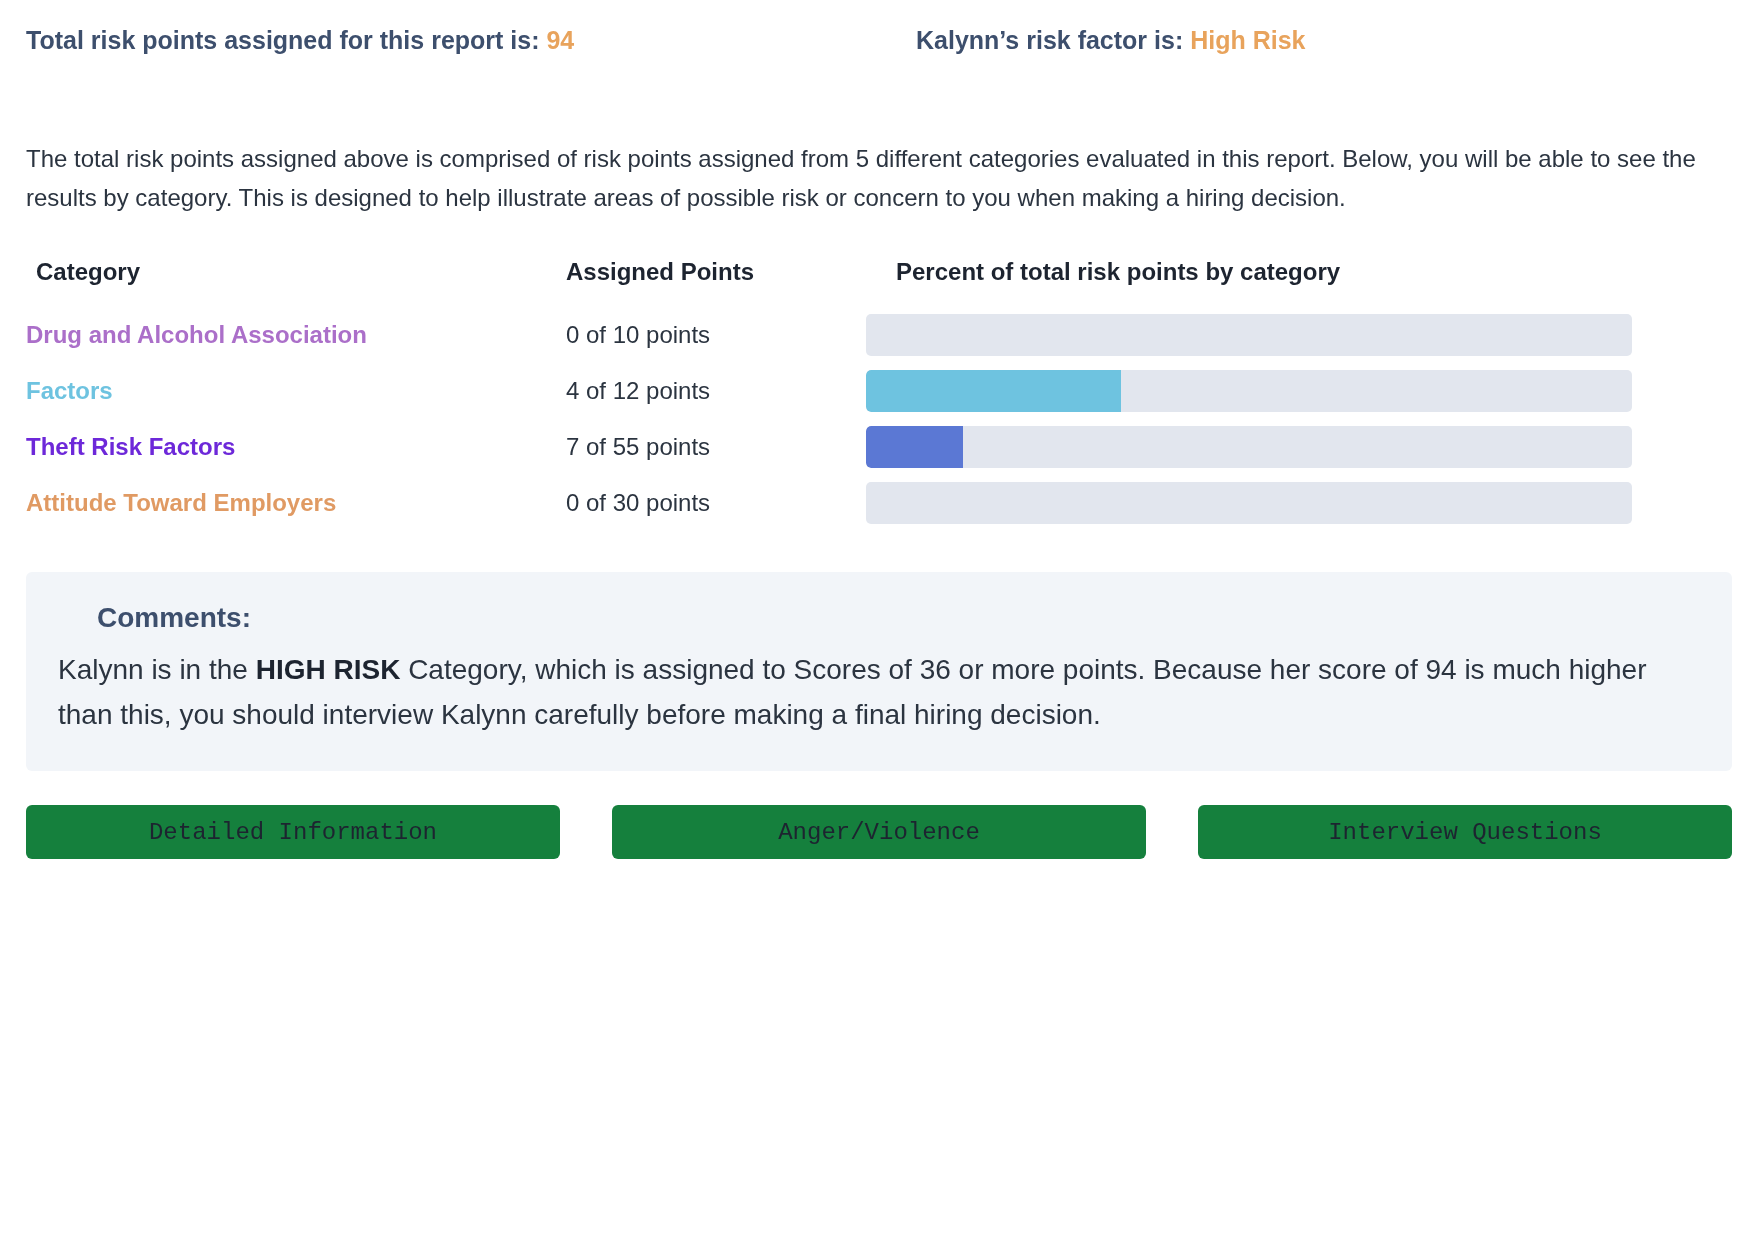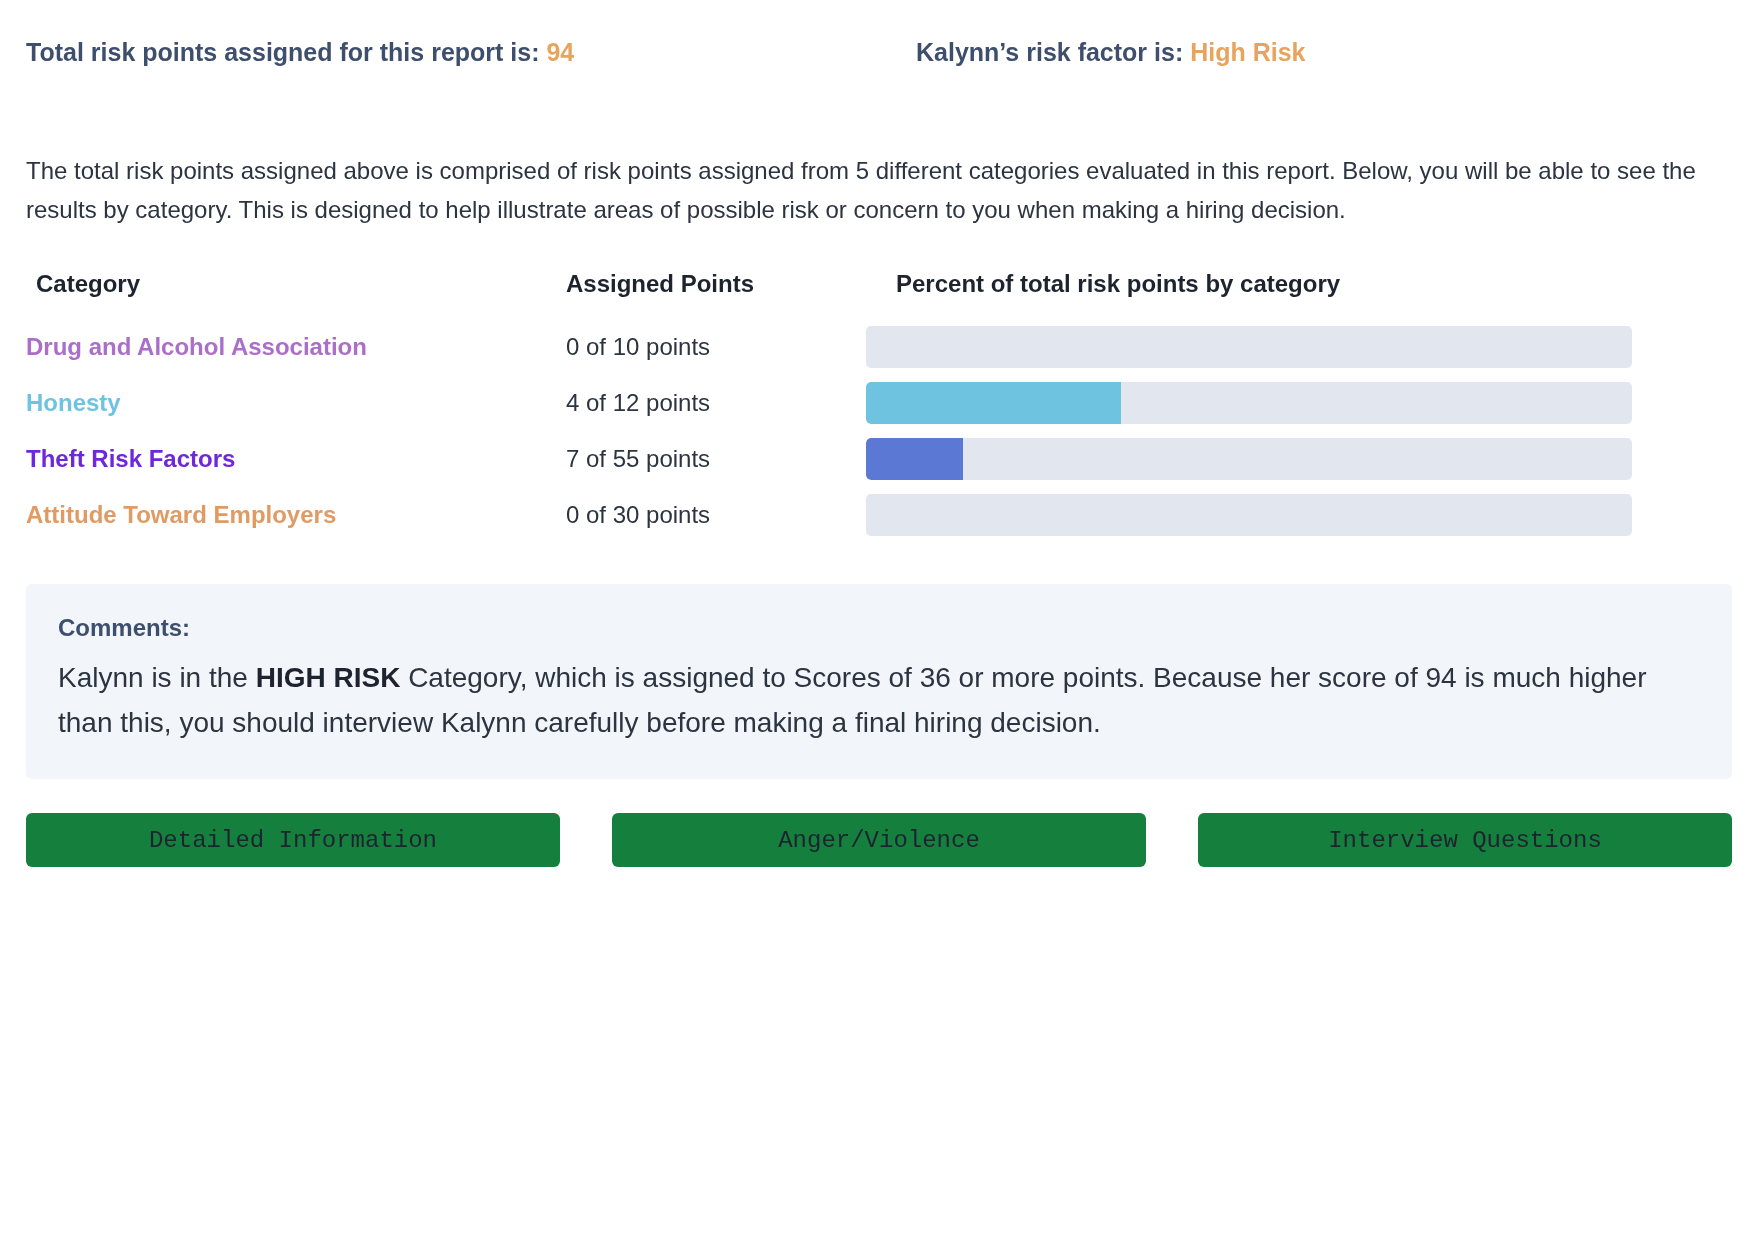--- a/index.html
+++ b/index.html
@@ -10,21 +10,21 @@
     background: #ffffff;
     font-family: "Liberation Sans", sans-serif;
     color: #2b3440;
     overflow: hidden;
   }
 
   .page {
     position: relative;
     width: 1758px;
     height: 1240px;
-    padding: 12px 26px;
+    padding: 0 26px;
   }
 
   
   .summary-row {
     display: flex;
     align-items: baseline;
     padding-top: 26px;
     height: 58px;
   }
   .summary-item {
@@ -99,24 +99,25 @@
 
   
   .comments {
     margin-top: 36px;
     background: #f2f5f9;
     border-radius: 6px;
     padding: 30px 32px 34px 32px;
     width: 1706px;
   }
   .comments-title {
-    font-size: 24px;
+    font-size: 28px;
     font-weight: bold;
     color: #3d4f6d;
     margin-bottom: 14px;
+    margin-left: 39px;
   }
   .comments-body {
     font-size: 28px;
     line-height: 1.6;
     color: #2b3440;
     font-weight: 400;
   }
   .comments-body b { font-weight: bold; color: #1d2430; }
 
   
@@ -176,21 +177,21 @@
         <tr>
           <td class="cat-name" style="color: rgb(171, 111, 201);">Drug and Alcohol Association</td>
           <td class="cat-points">0 of 10 points</td>
           <td class="bar-cell">
             <div class="bar-track" style="background: rgb(226, 230, 238);">
               <div class="bar-fill" style="width: 0%; background: rgb(171, 111, 201);"></div>
             </div>
           </td>
         </tr>
         <tr>
-          <td class="cat-name" style="color: rgb(110, 195, 224);">Honesty</td>
+          <td class="cat-name" style="color: rgb(110, 195, 224);">Factors</td>
           <td class="cat-points">4 of 12 points</td>
           <td class="bar-cell">
             <div class="bar-track" style="background: rgb(226, 230, 238);">
               <div class="bar-fill" style="width: 33.3%; background: rgb(110, 195, 224);"></div>
             </div>
           </td>
         </tr>
         <tr>
           <td class="cat-name" style="color: #6d28d9;">Theft Risk Factors</td>
           <td class="cat-points">7 of 55 points</td>

